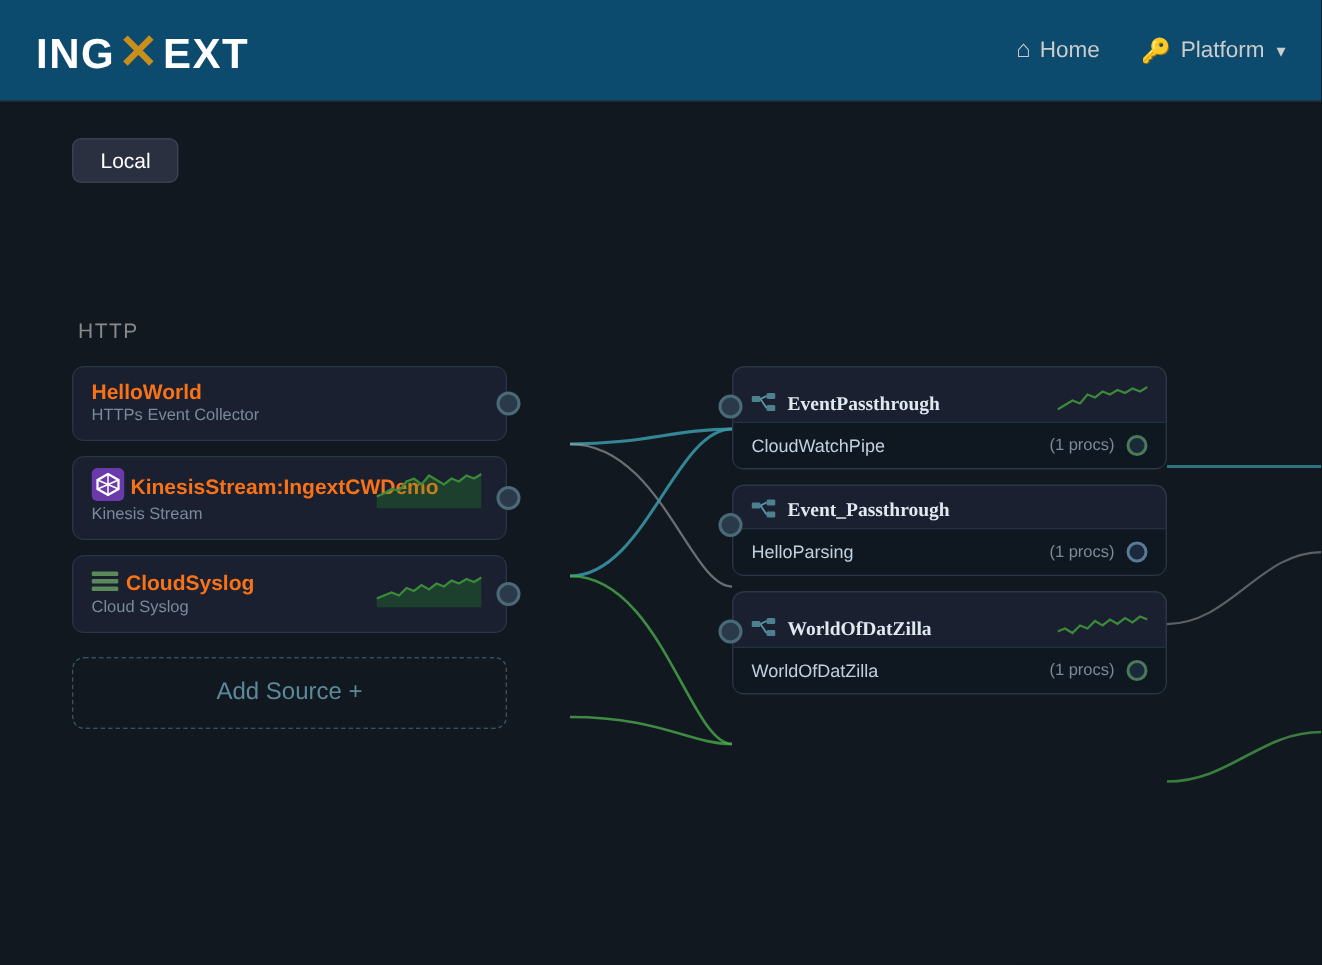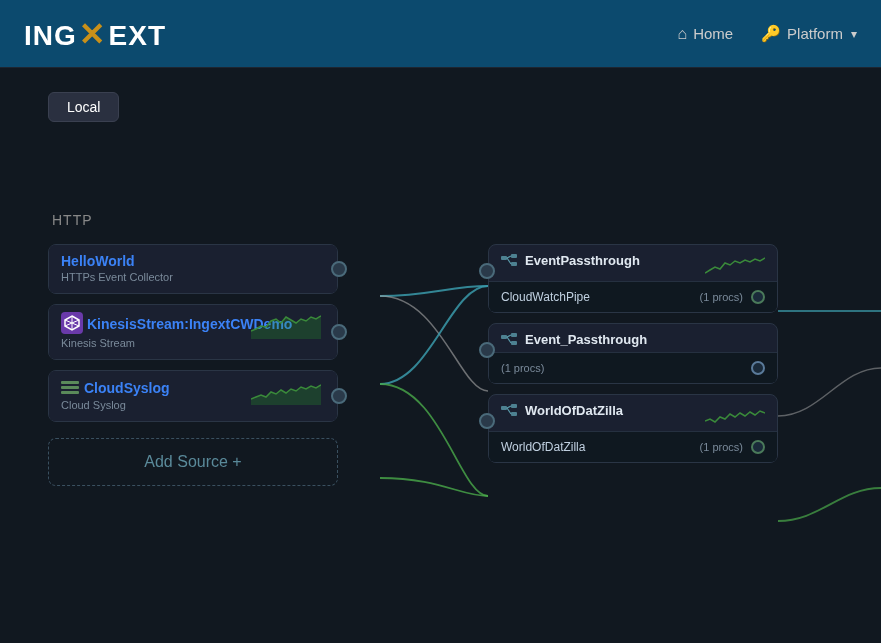--- a/index.html
+++ b/index.html
@@ -99,21 +99,21 @@
     .source-node-inner {
       background: #1a2030;
       border-radius: 6px;
       padding: 8px 12px 10px 12px;
       position: relative;
     }
 
     .node-title {
       font-size: 14px;
       font-weight: 600;
-      color: #3b82f6;
+      color: #f97316;
       margin-bottom: 2px;
     }
 
     .node-subtitle {
       font-size: 11px;
       color: #7a8a9a;
     }
 
     .node-connector-right {
       position: absolute;
@@ -174,23 +174,24 @@
     .router-node {
       background: #1a2030;
       border: 1px solid #2a3545;
       border-radius: 8px;
       width: 290px;
       position: relative;
     }
 
     .router-node-header {
       display: flex;
-      align-items: flex-start;
+      align-items: flex-end;
       gap: 8px;
       padding: 8px 12px 4px 12px;
+      font-family: Liberation Serif, serif;
     }
 
     .router-name {
       font-size: 13px;
       font-weight: 600;
       color: #e0e8f0;
     }
 
     .router-pipeline {
       background: #0f1820;
@@ -409,20 +410,21 @@
         <svg width="16" height="16" viewBox="0 0 16 16">
           <rect x="0" y="3" width="6" height="4" rx="1" fill="#5a9aaa" opacity="0.8"></rect>
           <rect x="10" y="1" width="6" height="4" rx="1" fill="#5a9aaa" opacity="0.8"></rect>
           <rect x="10" y="9" width="6" height="4" rx="1" fill="#5a9aaa" opacity="0.8"></rect>
           <line x1="6" y1="5" x2="10" y2="3" stroke="#5a9aaa" stroke-width="1.2"></line>
           <line x1="6" y1="5" x2="10" y2="11" stroke="#5a9aaa" stroke-width="1.2"></line>
         </svg>
         <span class="router-name">Event_Passthrough</span>
       </div>
       <div class="router-pipeline">
+        <span class="pipeline-name">HelloParsing</span>
         <span class="pipeline-procs">(1 procs)</span>
         <div class="pipeline-connector" style="margin-left:8px;border-color:#5a7a9a;"></div>
       </div>
     </div>
 
     <div class="router-node">
       <div class="router-connector-left"></div>
       <div class="router-node-header">
         <svg width="16" height="16" viewBox="0 0 16 16">
           <rect x="0" y="3" width="6" height="4" rx="1" fill="#5a9aaa" opacity="0.8"></rect>

